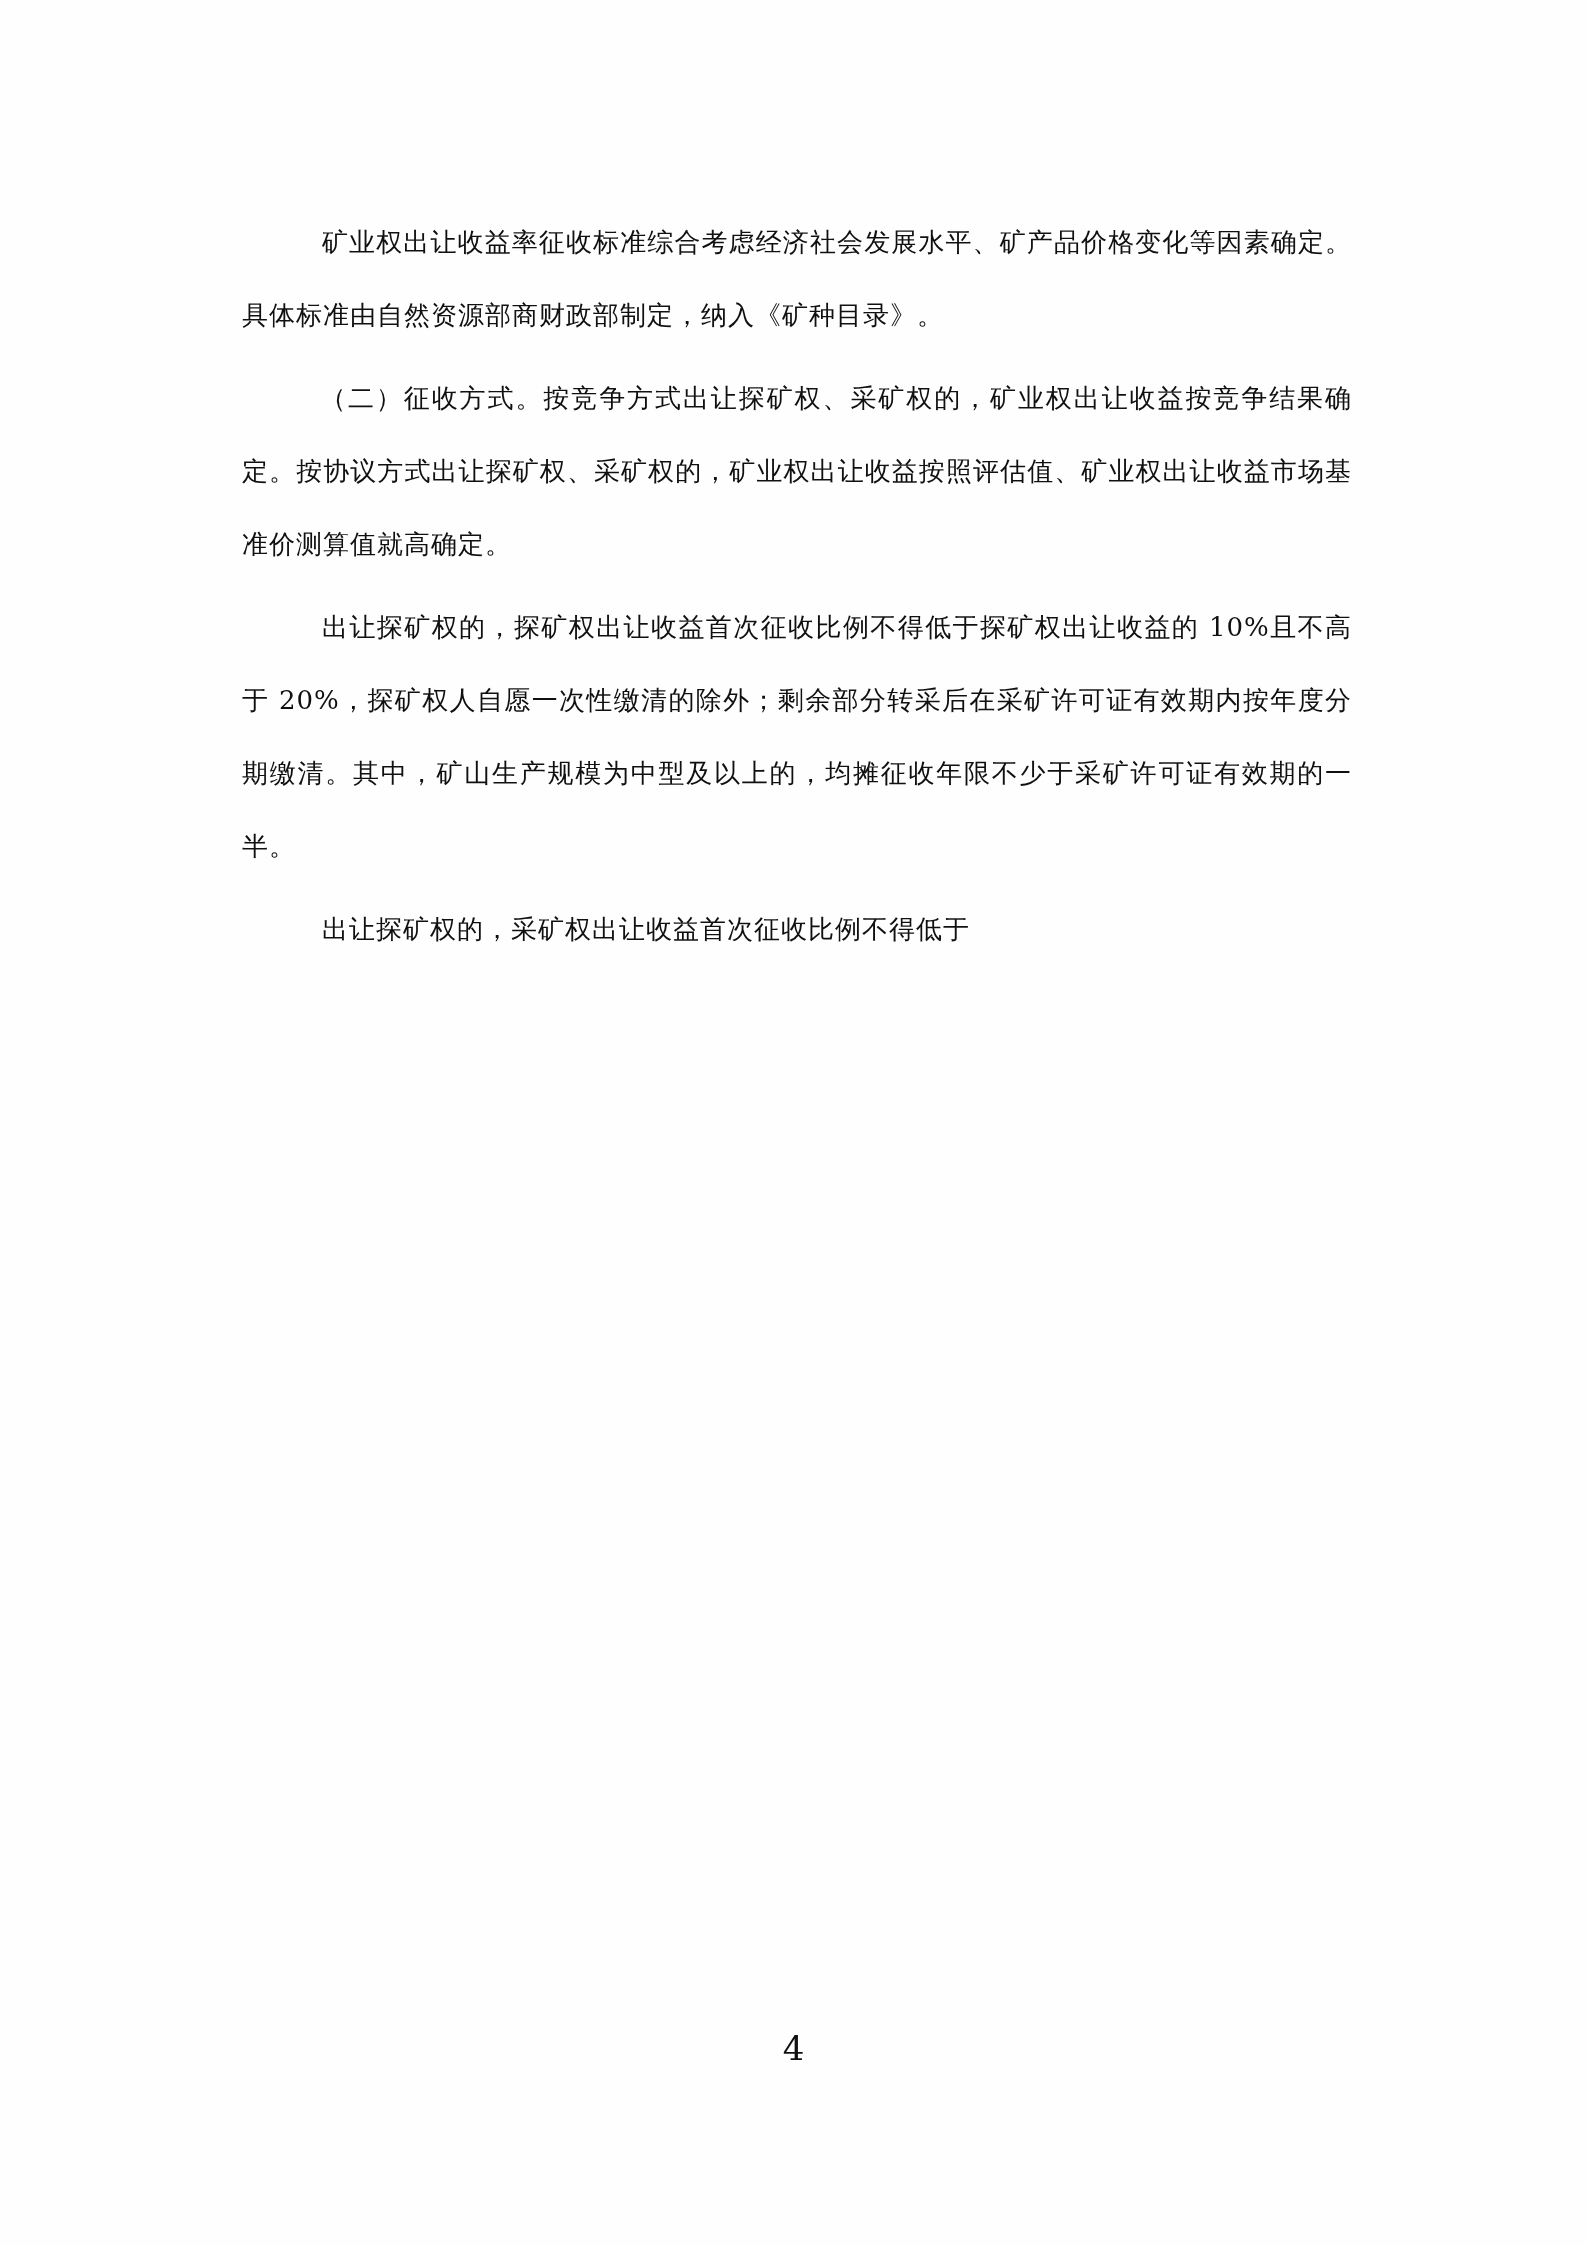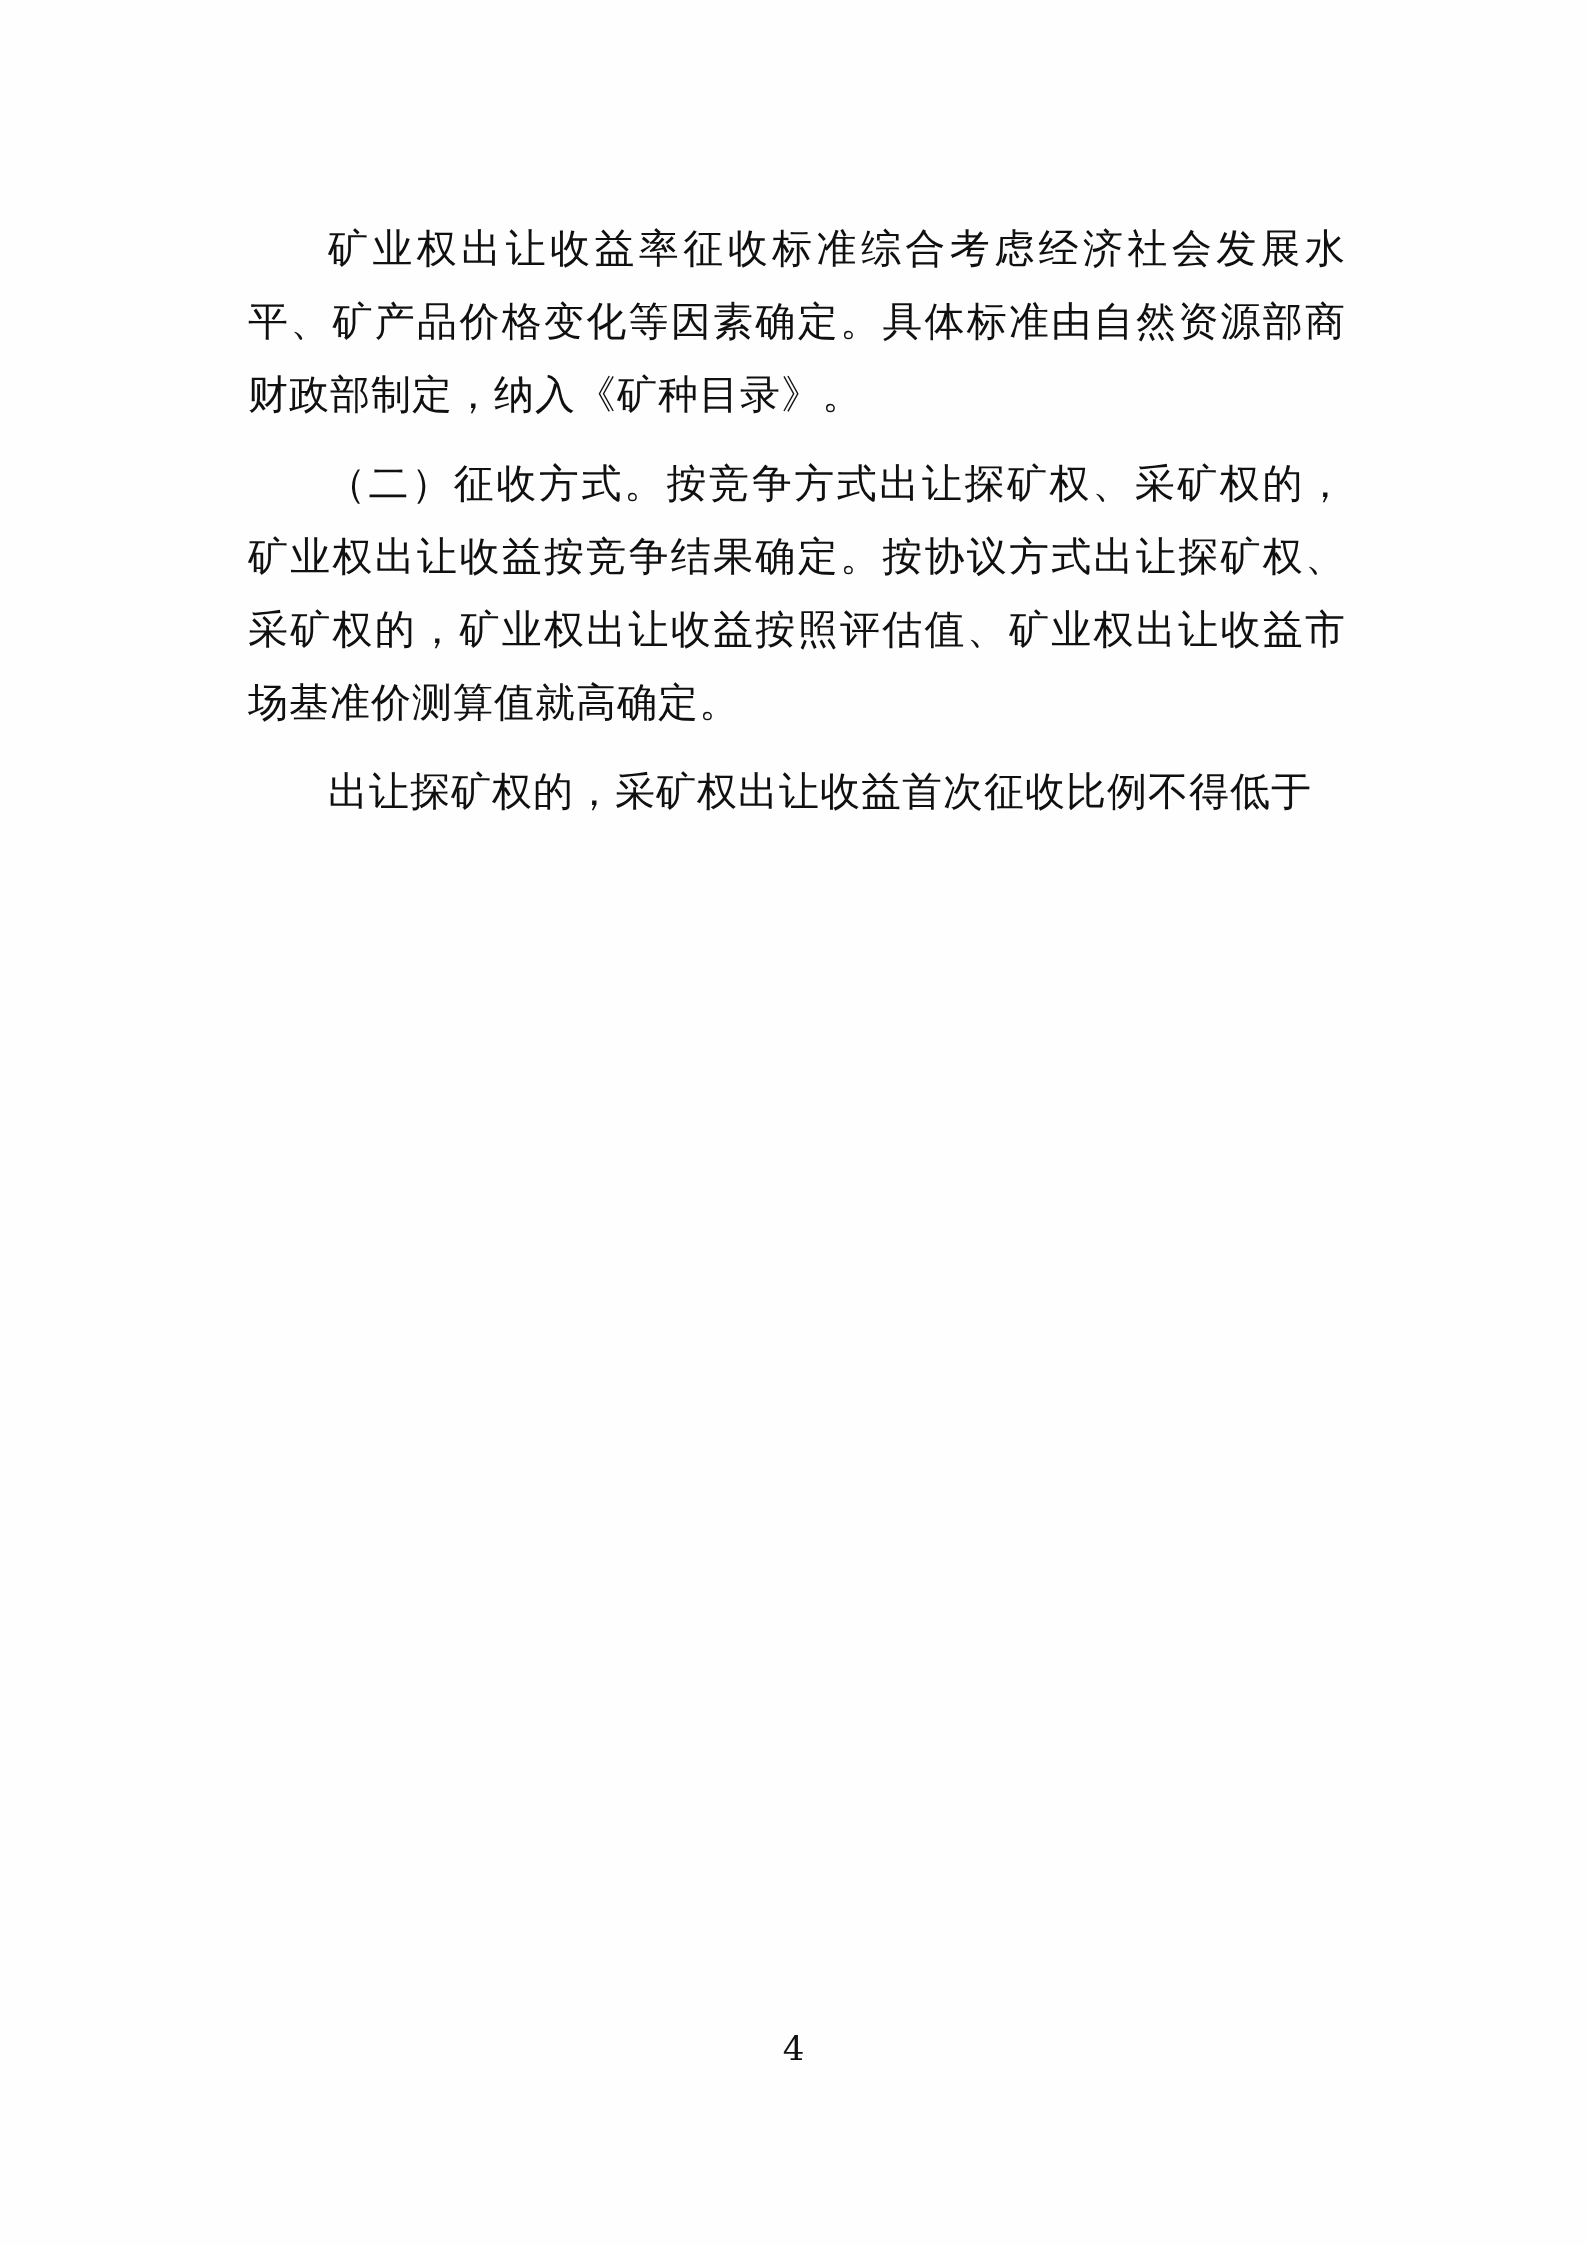--- a/index.html
+++ b/index.html
@@ -17,22 +17,22 @@
     font-family: "DejaVu Serif", "Liberation Serif", serif;
     color: #101010;
   }
   .content {
     position: absolute;
     left: 232px;
     top: 196px;
     width: 1130px;
   }
   p {
-    margin: 16px;
-    font-size: 40px;
+    margin: 10px;
+    font-size: 26px;
     line-height: 73px;
     letter-spacing: 1.0px;
     text-align: justify;
     text-justify: inter-ideograph;
     text-align-last: left;
   }
   p.indent {
     text-indent: 80px;
   }
   p.indent-paren {
@@ -60,19 +60,20 @@
   <div class="content">
 
     <p class="indent">矿业权出让收益率征收标准综合考虑经济社会发展水平、矿产品价格变化等因素确定。具体标准由自然资源部商财政部制定，纳入《矿种目录》。</p>
 
 
 
     <p class="indent-paren">（二）征收方式。按竞争方式出让探矿权、采矿权的，矿业权出让收益按竞争结果确定。按协议方式出让探矿权、采矿权的，矿业权出让收益按照评估值、矿业权出让收益市场基准价测算值就高确定。</p>
 
 
 
+    <p class="indent">出让探矿权的，探矿权出让收益首次征收比例不得低于探矿权出让收益的 10%且不高于 20%，探矿权人自愿一次性缴清的除外；剩余部分转采后在采矿许可证有效期内按年度分期缴清。其中，矿山生产规模为中型及以上的，均摊征收年限不少于采矿许可证有效期的一半。</p>
 
     <p class="indent">出让探矿权的，采矿权出让收益首次征收比例不得低于</p>
 
   </div>
 
   <div class="pagenum">4</div>
 </div>
 
 </body></html>

